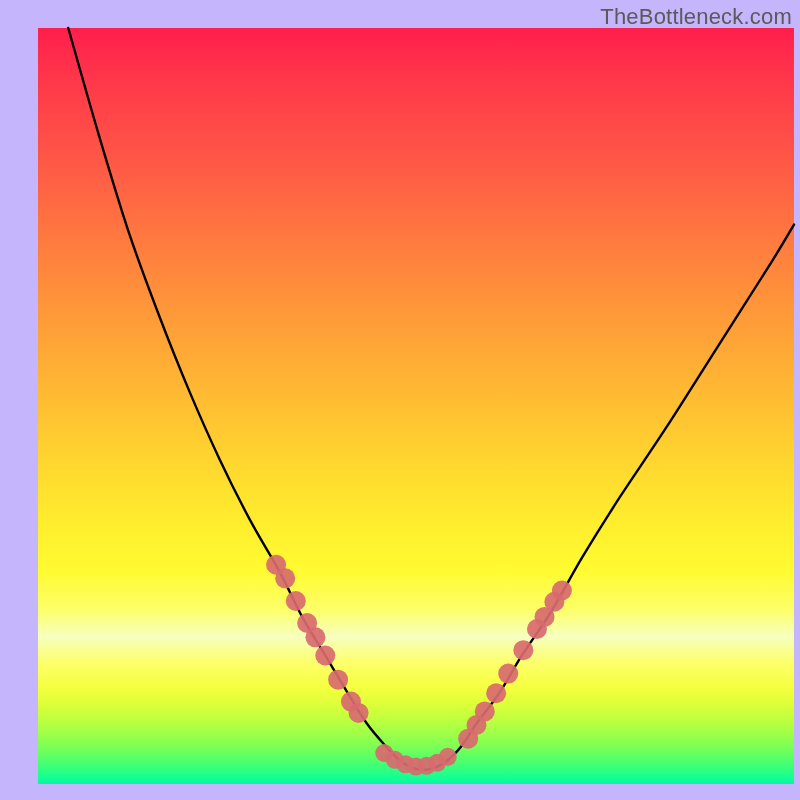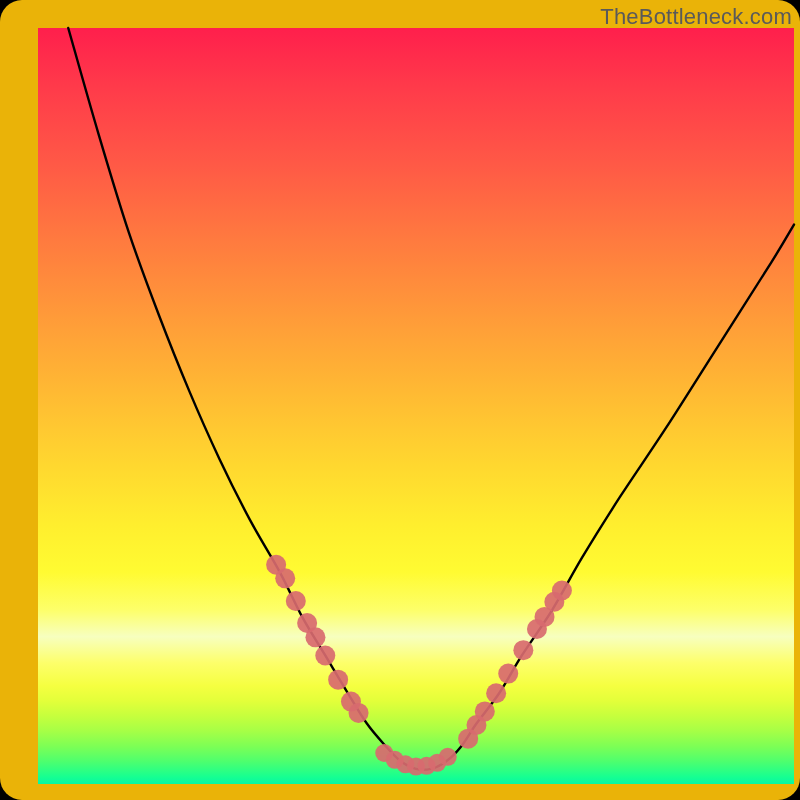--- a/index.html
+++ b/index.html
@@ -8,22 +8,21 @@
     width: 800px;
     height: 800px;
     background: #000;
     overflow: hidden;
     font-family: Arial, Helvetica, sans-serif;
   }
   .frame {
     position: relative;
     width: 800px;
     height: 800px;
-    background: #eab308;
-    border-radius: 22px;
+    background: #c4b5fd;
   }
   .watermark {
     position: absolute;
     top: 4px;
     right: 8px;
     color: #5a5a5a;
     font-size: 22px;
     font-weight: 500;
     letter-spacing: 0.2px;
     z-index: 50;

